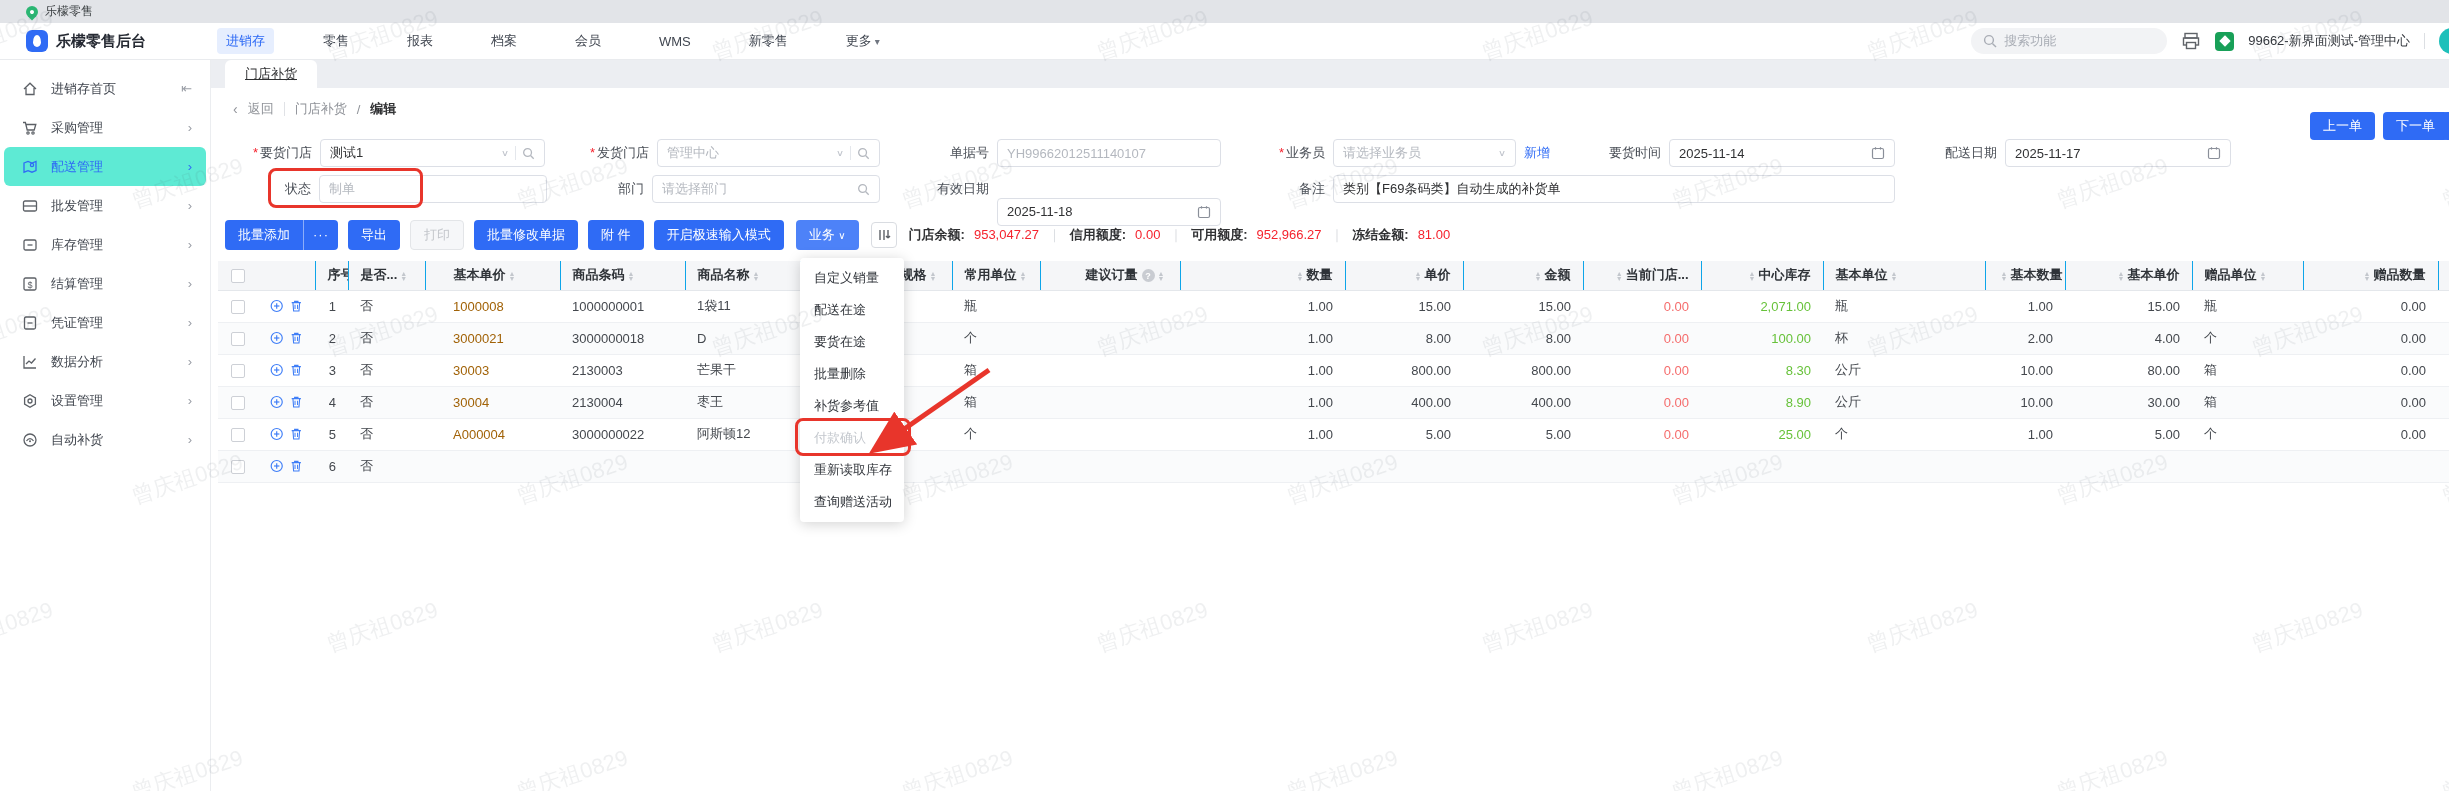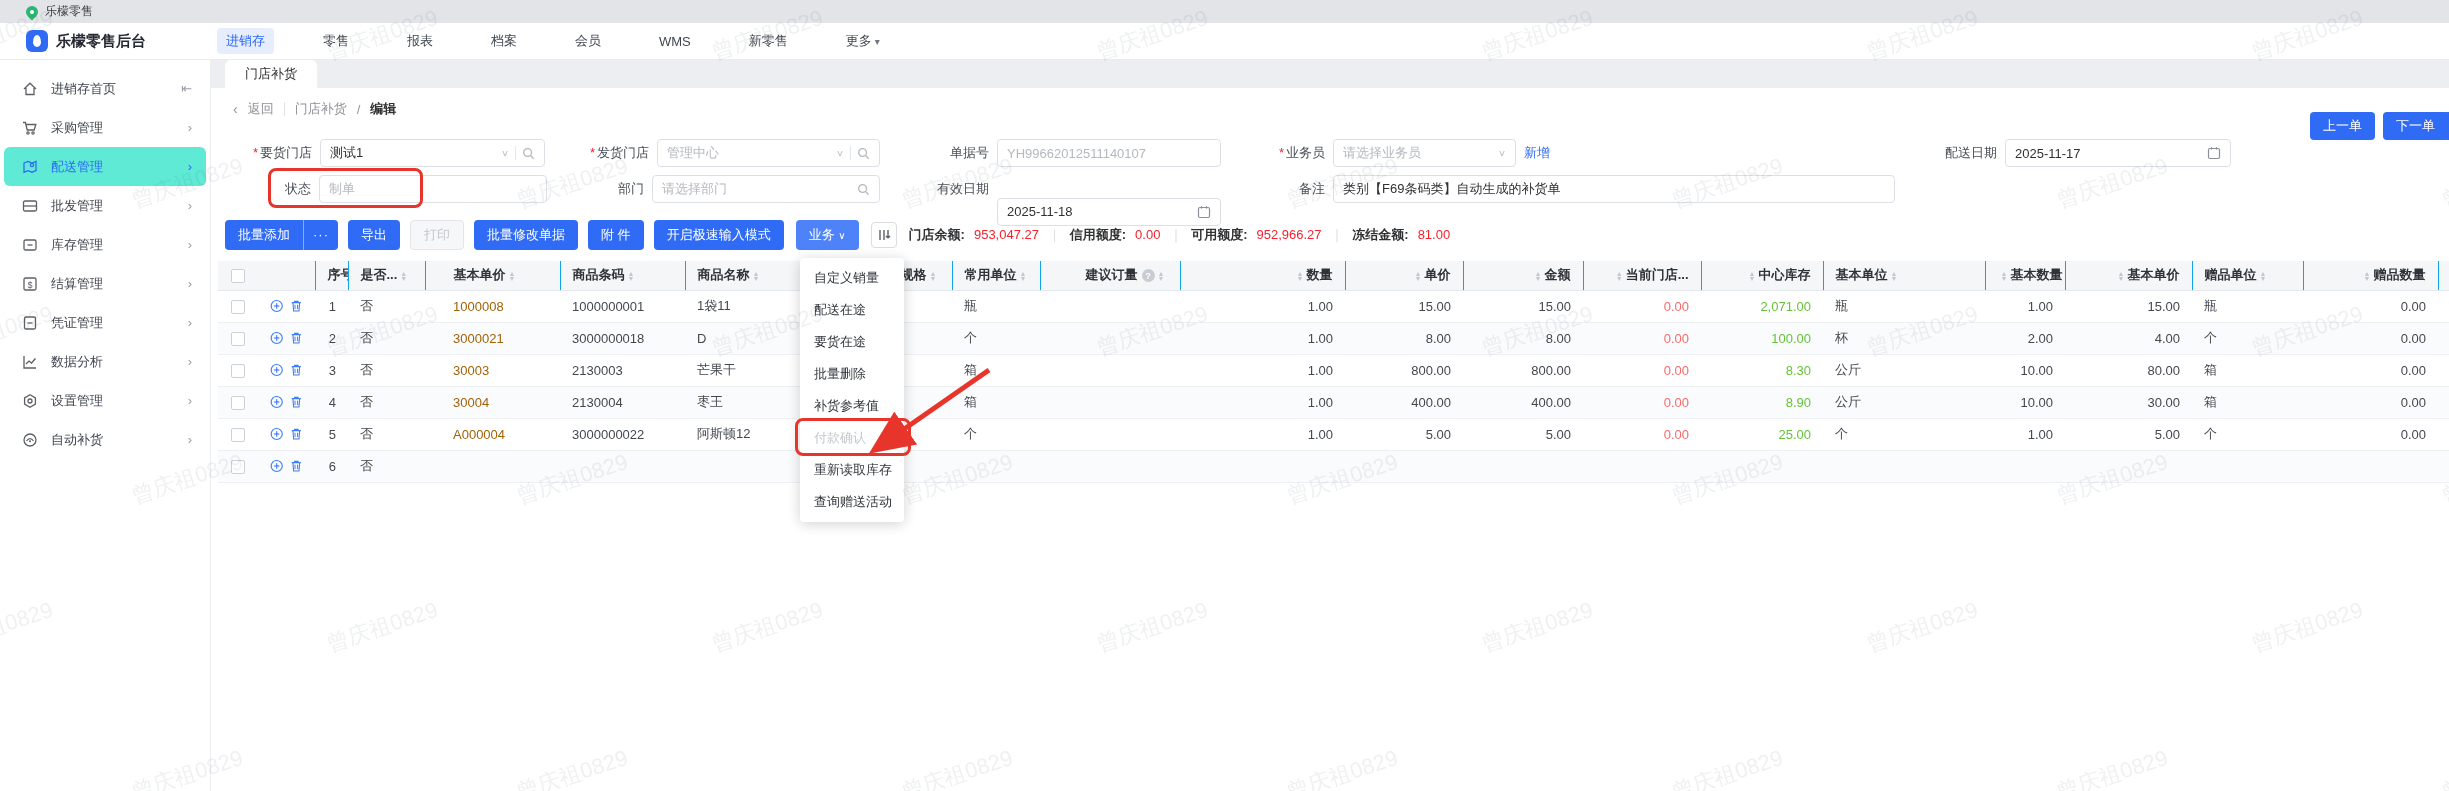--- a/index.html
+++ b/index.html
@@ -37,21 +37,21 @@
   .avatar{width:26px;height:26px;border-radius:50%;background:#1fc0ba;margin-right:-16px;flex:0 0 auto;}
   
   .sidebar{position:absolute;left:0;top:60px;width:211px;height:731px;background:#fff;border-right:1px solid #ebedf0;padding-top:9px;}
   .side-item{height:39px;display:flex;align-items:center;gap:12px;padding:0 14px 0 17px;color:#41464f;cursor:pointer;position:relative;margin:0 4px;border-radius:6px;}
   .side-item.active{background:#5eead4;color:#2f6bf5;}
   .side-item .s-label{flex:1;white-space:nowrap;}
   .side-item .s-arrow{color:#9a9ea6;font-size:13px;}
   .side-item.active .s-arrow{color:#2f6bf5;}
   .side-ic{width:18px;height:18px;flex:0 0 auto;}
   
-  .main{position:absolute;left:211px;top:60px;width:2238px;height:551px;background:#eceef2;}
+  .main{position:absolute;left:211px;top:60px;width:2238px;height:551px;background:#eceef2;text-decoration:underline;}
   .tabstrip{height:28px;display:flex;align-items:flex-end;}
   .tab{height:28px;background:#fff;border-radius:6px 6px 0 0;display:flex;align-items:center;
     padding:0 20px;margin-left:14px;color:#303133;}
   .content{position:absolute;left:0;top:28px;width:2238px;height:703px;background:#fff;}
   
   .crumb{position:absolute;left:22px;top:12px;display:flex;align-items:center;gap:10px;color:#606266;}
   .crumb .back-ch{color:#909399;font-size:14px;}
   .crumb .c-sep{width:1px;height:14px;background:#e0e2e6;}
   .crumb .c-parent{color:#909399;}
   .crumb .c-cur{color:#303133;font-weight:bold;}
@@ -133,20 +133,40 @@
   <div class="top-nav">
     <span class="nav-item active">进销存</span>
     <span class="nav-item">零售</span>
     <span class="nav-item">报表</span>
     <span class="nav-item">档案</span>
     <span class="nav-item">会员</span>
     <span class="nav-item">WMS</span>
     <span class="nav-item">新零售</span>
     <span class="nav-item"><span>更多</span><span class="nav-caret">▾</span></span>
   </div>
+  <div class="header-right">
+    <div class="search-box">
+      <svg class="icon-svg" width="14" height="14" viewBox="0 0 14 14">
+          <circle cx="6" cy="6" r="4.4" fill="none" stroke="#a9adb5" stroke-width="1.4"></circle>
+          <line x1="9.4" y1="9.4" x2="13" y2="13" stroke="#a9adb5" stroke-width="1.4"></line>
+        </svg>
+      <span>搜索功能</span>
+    </div>
+    <svg class="icon-svg" width="20" height="20" viewBox="0 0 20 20">
+        <rect x="4" y="2.5" width="12" height="4.5" fill="none" stroke="#5f6368" stroke-width="1.4"></rect>
+        <rect x="2.5" y="7" width="15" height="7" fill="none" stroke="#5f6368" stroke-width="1.4"></rect>
+        <rect x="5.5" y="11.5" width="9" height="6" fill="#fff" stroke="#5f6368" stroke-width="1.4"></rect>
+      </svg>
+    <span class="badge-green">
+        <span></span>
+      </span>
+    <span class="account-name">99662-新界面测试-管理中心</span>
+    <span class="vsep"></span>
+    <span class="avatar"></span>
+  </div>
 </div>
 
 <div class="sidebar">
   <div class="side-item">
     <svg class="side-ic" viewBox="0 0 18 18">
         <path d="M3 9 L9 3.2 L15 9 M5 8v6.5h8V8" fill="none" stroke="#5c6066" stroke-width="1.3"></path>
       </svg>
     <span class="s-label">进销存首页</span>
     <span class="s-arrow">⇤</span>
   </div>
@@ -286,20 +306,33 @@
     </div>
     <div class="field" style="left:1013px;top:51px;">
       <span class="f-label req" style="width:109px;">业务员</span>
       <div class="f-input" style="width:183px;">
         <span class="ph">请选择业务员</span>
         <span class="f-right">
             <span class="chev">∨</span>
           </span>
       </div>
       <span class="add-link">新增</span>
+    </div>
+    <div class="field" style="left:1349px;top:51px;">
+      <span class="f-label" style="width:109px;">要货时间</span>
+      <div class="f-input" style="width:226px;">
+        <span>2025-11-14</span>
+        <span class="f-right">
+            <svg width="14" height="14" viewBox="0 0 14 14">
+              <rect x="1.5" y="2.5" width="11" height="10" rx="1.5" fill="none" stroke="#8a8f99" stroke-width="1.2"></rect>
+              <line x1="4.5" y1="1.2" x2="4.5" y2="3.6" stroke="#8a8f99" stroke-width="1.2"></line>
+              <line x1="9.5" y1="1.2" x2="9.5" y2="3.6" stroke="#8a8f99" stroke-width="1.2"></line>
+            </svg>
+          </span>
+      </div>
     </div>
     <div class="field" style="left:1685px;top:51px;">
       <span class="f-label" style="width:109px;">配送日期</span>
       <div class="f-input" style="width:226px;">
         <span>2025-11-17</span>
         <span class="f-right">
             <svg width="14" height="14" viewBox="0 0 14 14">
               <rect x="1.5" y="2.5" width="11" height="10" rx="1.5" fill="none" stroke="#8a8f99" stroke-width="1.2"></rect>
               <line x1="4.5" y1="1.2" x2="4.5" y2="3.6" stroke="#8a8f99" stroke-width="1.2"></line>
               <line x1="9.5" y1="1.2" x2="9.5" y2="3.6" stroke="#8a8f99" stroke-width="1.2"></line>

